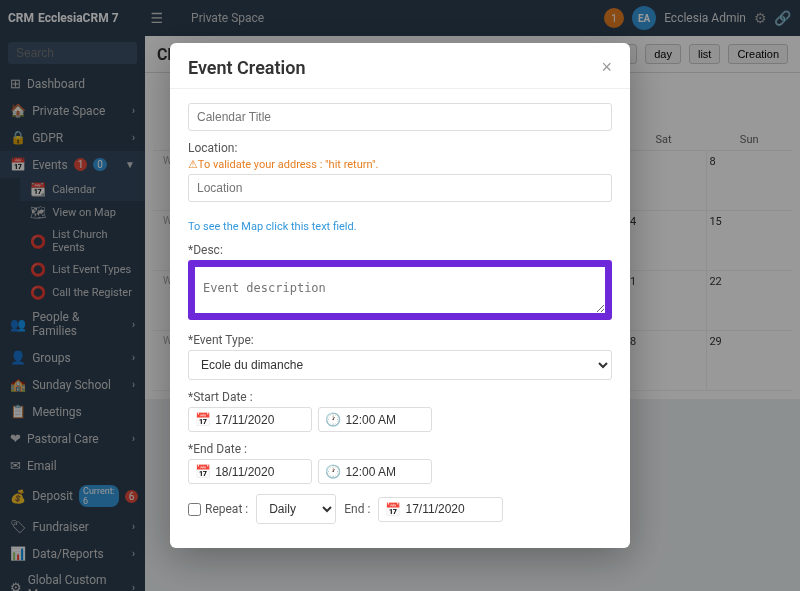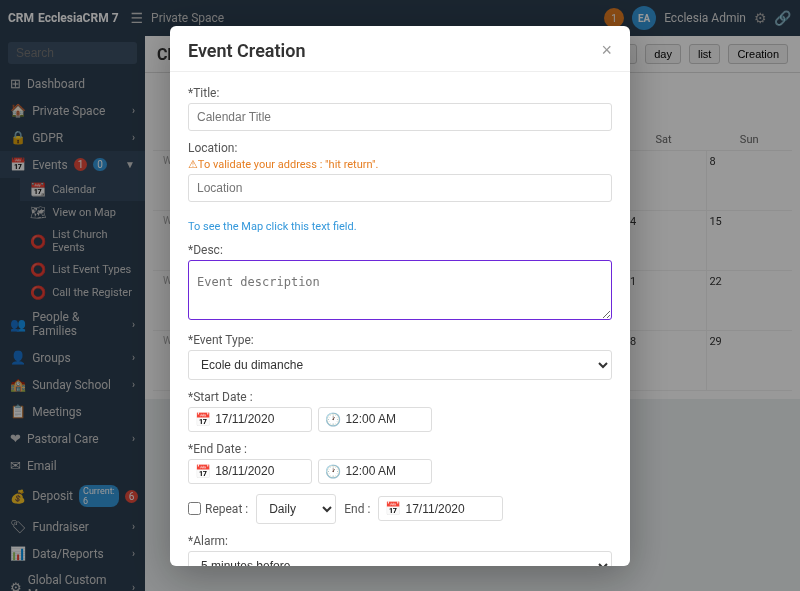--- a/index.html
+++ b/index.html
@@ -2,21 +2,21 @@
 <html><head>
   <meta charset="utf-8">
   <style>
     * { box-sizing: border-box; margin: 0; padding: 0; }
     body { font-family: -apple-system, BlinkMacSystemFont, 'Segoe UI', Roboto, sans-serif; font-size: 13px; background: #f0f0f0; overflow: hidden; }
 
     
     .app-wrapper { display: flex; flex-direction: column; height: 591px; width: 800px; }
 
     
-    .topbar { background: #2c3e50; display: flex; align-items: center; height: 36px; padding: 0 8px; color: #fff; flex-shrink: 0; }
+    .topbar { background: #2c3e50; display: flex; align-items: center; height: 36px; padding: 0 8px; color: #fff; flex-shrink: 0; gap: 20px; }
     .topbar-logo { display: flex; align-items: center; gap: 4px; font-size: 12px; font-weight: bold; color: #aaa; margin-right: 12px; }
     .topbar-logo span { color: #fff; }
     .topbar-hamburger { color: #ccc; font-size: 14px; cursor: pointer; margin-right: 8px; }
     .topbar-space { color: #ccc; font-size: 12px; flex: 1; }
     .topbar-right { display: flex; align-items: center; gap: 8px; }
     .topbar-bell { background: #e67e22; border-radius: 50%; width: 20px; height: 20px; display: flex; align-items: center; justify-content: center; font-size: 10px; color: #fff; }
     .topbar-avatar { background: #3498db; border-radius: 50%; width: 24px; height: 24px; display: flex; align-items: center; justify-content: center; font-size: 10px; color: #fff; font-weight: bold; }
     .topbar-name { font-size: 12px; color: #ddd; }
     .topbar-icon { color: #aaa; font-size: 14px; cursor: pointer; }
 
@@ -60,21 +60,21 @@
 
     
     .modal { background: #fff; border-radius: 6px; width: 460px; max-height: 540px; overflow-y: auto; box-shadow: 0 10px 40px rgba(0,0,0,0.3); }
     .modal-header { display: flex; align-items: center; justify-content: space-between; padding: 14px 18px 10px; border-bottom: 1px solid #eee; }
     .modal-title { font-size: 18px; font-weight: 600; color: #333; }
     .modal-close { background: none; border: none; font-size: 18px; cursor: pointer; color: #999; }
     .modal-body { padding: 14px 18px; }
     .form-row { margin-bottom: 10px; }
     .form-label { font-size: 12px; color: #555; margin-bottom: 3px; display: block; }
     .form-input { width: 100%; border: 1px solid #ddd; border-radius: 3px; padding: 6px 8px; font-size: 12px; color: #333; outline: none; }
-    .form-textarea { width: 100%; border: 1px solid #6d28d9; border-radius: 3px; padding: 14px 8px; font-size: 12px; color: #8b5cf6; resize: vertical; height: 60px; outline: none; }
+    .form-textarea { width: 100%; border: 7px solid #6d28d9; border-radius: 3px; padding: 14px 8px; font-size: 12px; color: #8b5cf6; resize: vertical; height: 60px; outline: none; }
     .form-select { width: 100%; border: 1px solid #ddd; border-radius: 3px; padding: 6px 8px; font-size: 12px; color: #333; background: #fff; outline: none; cursor: pointer; }
     .warning-text { font-size: 11px; color: #e67e22; margin-bottom: 3px; display: flex; align-items: center; gap: 3px; }
     .info-text { font-size: 11px; color: #3498db; margin-top: 18px; }
     .date-row { display: flex; align-items: center; gap: 6px; }
     .date-input-wrap { display: flex; align-items: center; gap: 4px; border: 1px solid #ddd; border-radius: 3px; padding: 4px 6px; background: #fff; }
     .date-input-wrap input { border: none; outline: none; font-size: 12px; color: #333; width: 90px; }
     .date-icon { color: #666; font-size: 13px; cursor: pointer; }
     .time-wrap { display: flex; align-items: center; gap: 4px; border: 1px solid #ddd; border-radius: 3px; padding: 4px 6px; background: #fff; }
     .time-wrap input { border: none; outline: none; font-size: 12px; color: #333; width: 80px; }
     .repeat-row { display: flex; align-items: center; gap: 8px; }
@@ -273,21 +273,20 @@
 
 <div class="overlay">
   <div class="modal">
     <div class="modal-header">
       <span class="modal-title">Event Creation</span>
       <button class="modal-close">×</button>
     </div>
     <div class="modal-body">
 
       <div class="form-row">
-        <label class="form-label">*Title:</label>
         <input type="text" class="form-input" placeholder="Calendar Title" style="">
       </div>
 
       <div class="form-row">
         <label class="form-label">Location:</label>
         <div class="warning-text">
           <span>⚠To validate your address : "hit return".</span>
         </div>
         <input type="text" class="form-input" placeholder="Location" style="">
         <div class="info-text">To see the Map click this text field.</div>
@@ -343,23 +342,17 @@
             <option>Daily</option>
           </select>
           <span class="end-label">End :</span>
           <div class="date-input-wrap">
             <span class="date-icon">📅</span>
             <input type="text" value="17/11/2020" style="">
           </div>
         </div>
       </div>
 
-      <div class="form-row">
-        <label class="form-label">*Alarm:</label>
-        <select class="form-select">
-          <option>5 minutes before</option>
-        </select>
-      </div>
 
     </div>
 
   </div>
 </div>
 
 </body></html>

